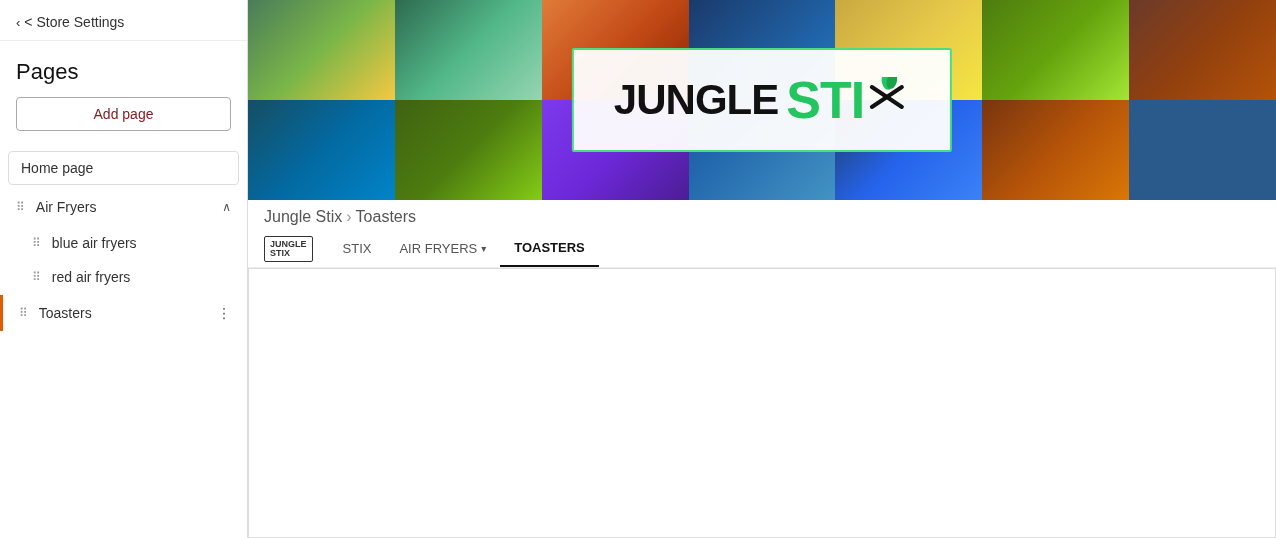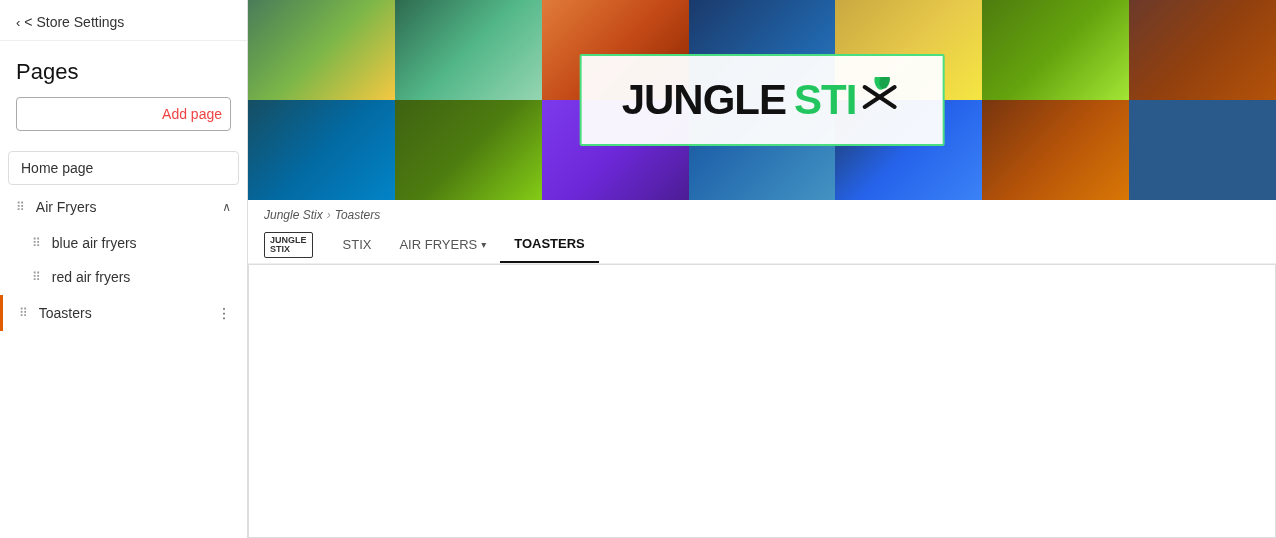--- a/index.html
+++ b/index.html
@@ -34,23 +34,23 @@
       color: #111;
     }
     .add-page-btn {
       margin: 0 16px 16px;
       padding: 8px 8px;
       border: 1px solid #aaa;
       background: #fff;
       border-radius: 4px;
       font-size: 14px;
       cursor: pointer;
-      text-align: right;
+      text-align: center;
       width: calc(100% - 32px);
-      color: #ef4444;
+      color: #7f1d1d;
     }
 
     .nav-items { flex: 1; }
 
     .nav-item {
       display: flex;
       align-items: flex-start;
       padding: 8px 16px;
       cursor: pointer;
       font-size: 14px;
@@ -167,21 +167,21 @@
     }
 
     .logo-text-jungle {
       font-size: 42px;
       font-weight: 900;
       color: #111;
       letter-spacing: -1px;
     }
     .logo-text-space { width: 8px; }
     .logo-text-sti {
-      font-size: 42px;
+      font-size: 52px;
       font-weight: 900;
       color: #22c55e;
       letter-spacing: -1px;
     }
     .logo-icon {
       width: 46px;
       height: 46px;
       position: relative;
       display: inline-flex;
       align-items: center;
@@ -194,23 +194,22 @@
       border-bottom: 1px solid #eee;
       padding: 0 16px;
       display: flex;
       flex-direction: column;
     }
     .breadcrumb-row {
       display: flex;
       align-items: center;
       gap: 4px;
       padding: 8px 0 4px;
-      font-size: 12px;
+      font-size: 16px;
       color: #666;
-      font-style: italic;
     }
     .breadcrumb-separator { color: #999; }
 
     .nav-menu-row {
       display: flex;
       align-items: center;
       gap: 0;
       padding: 0;
     }
     .nav-logo-small {

